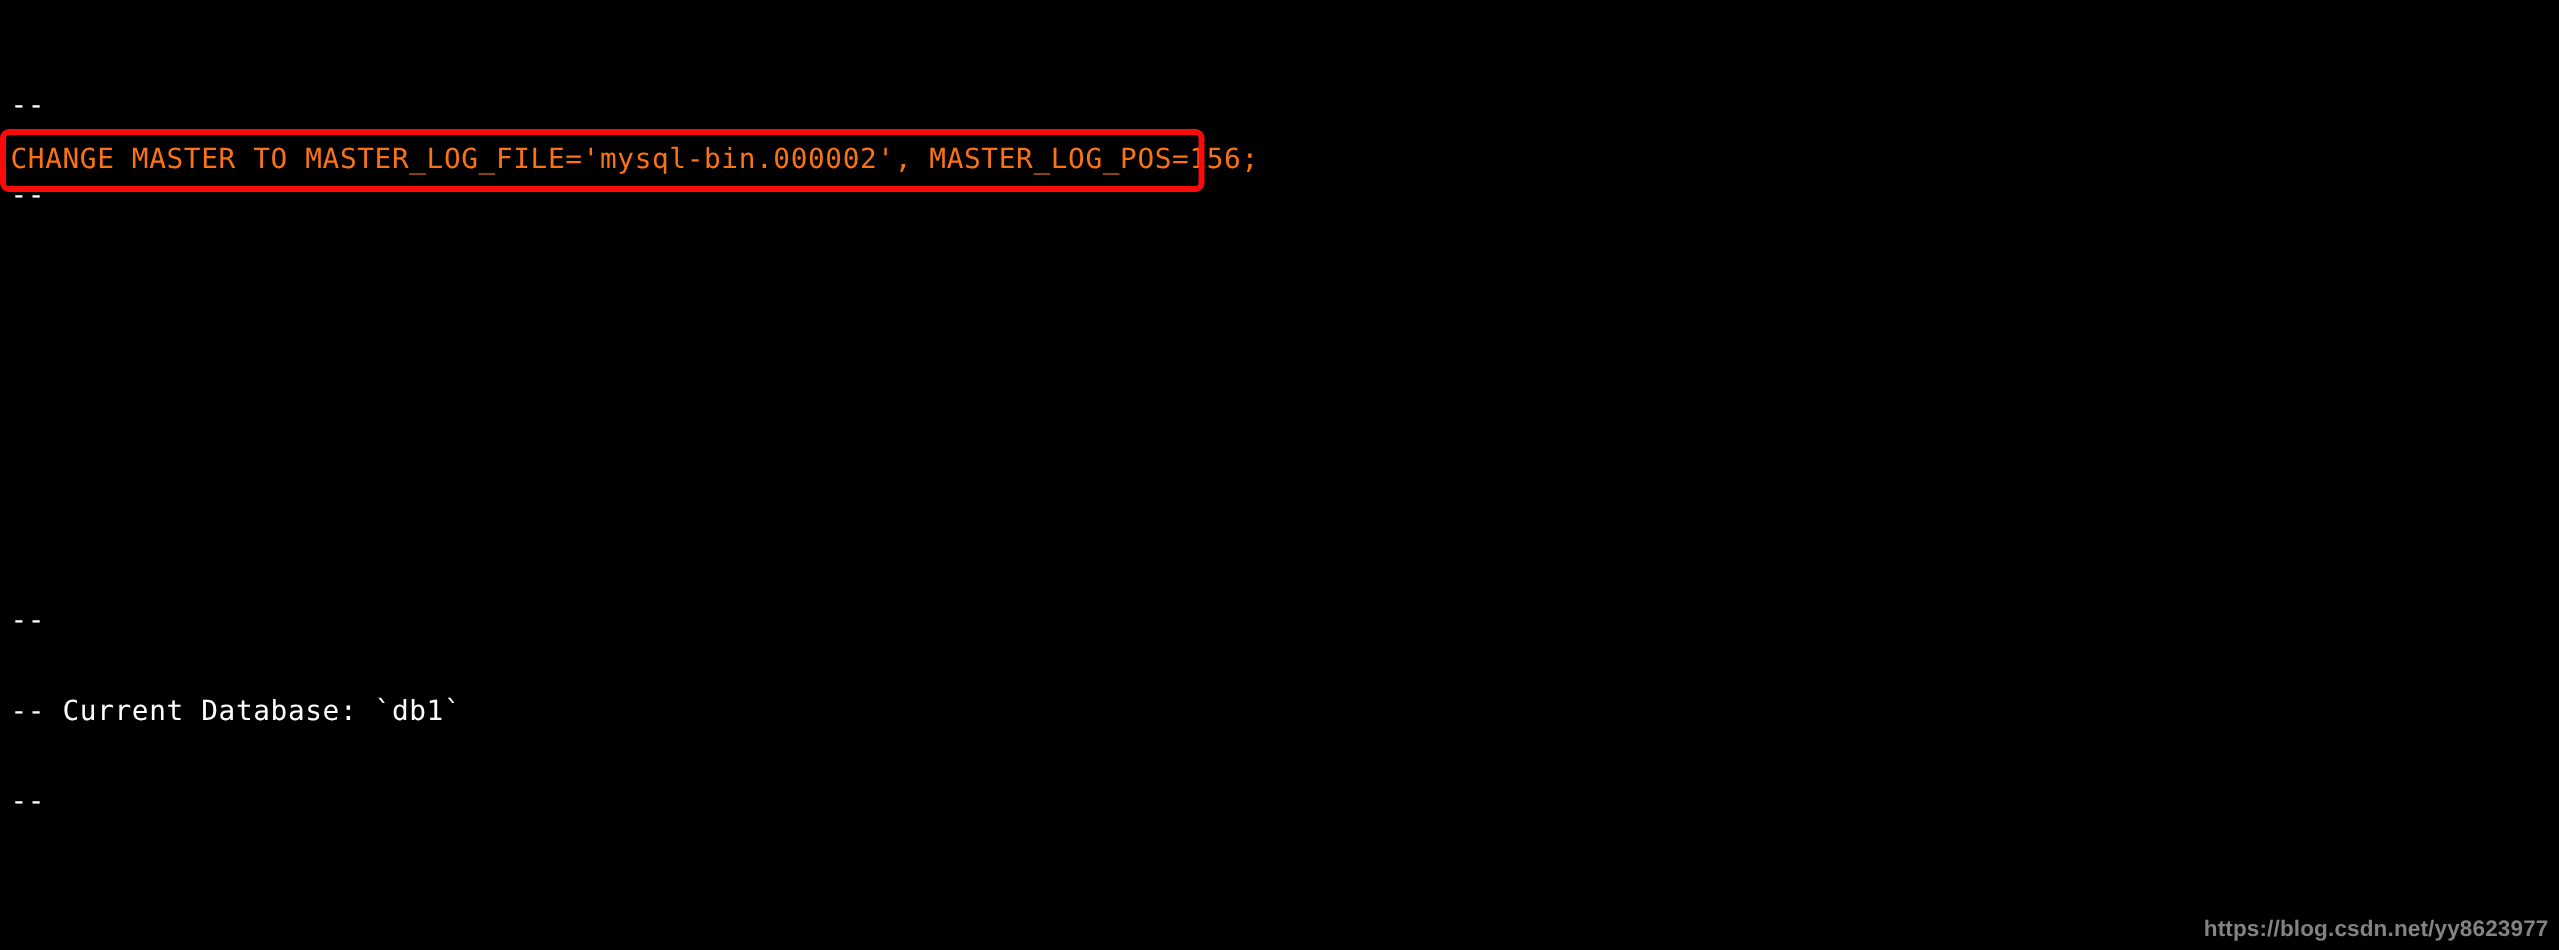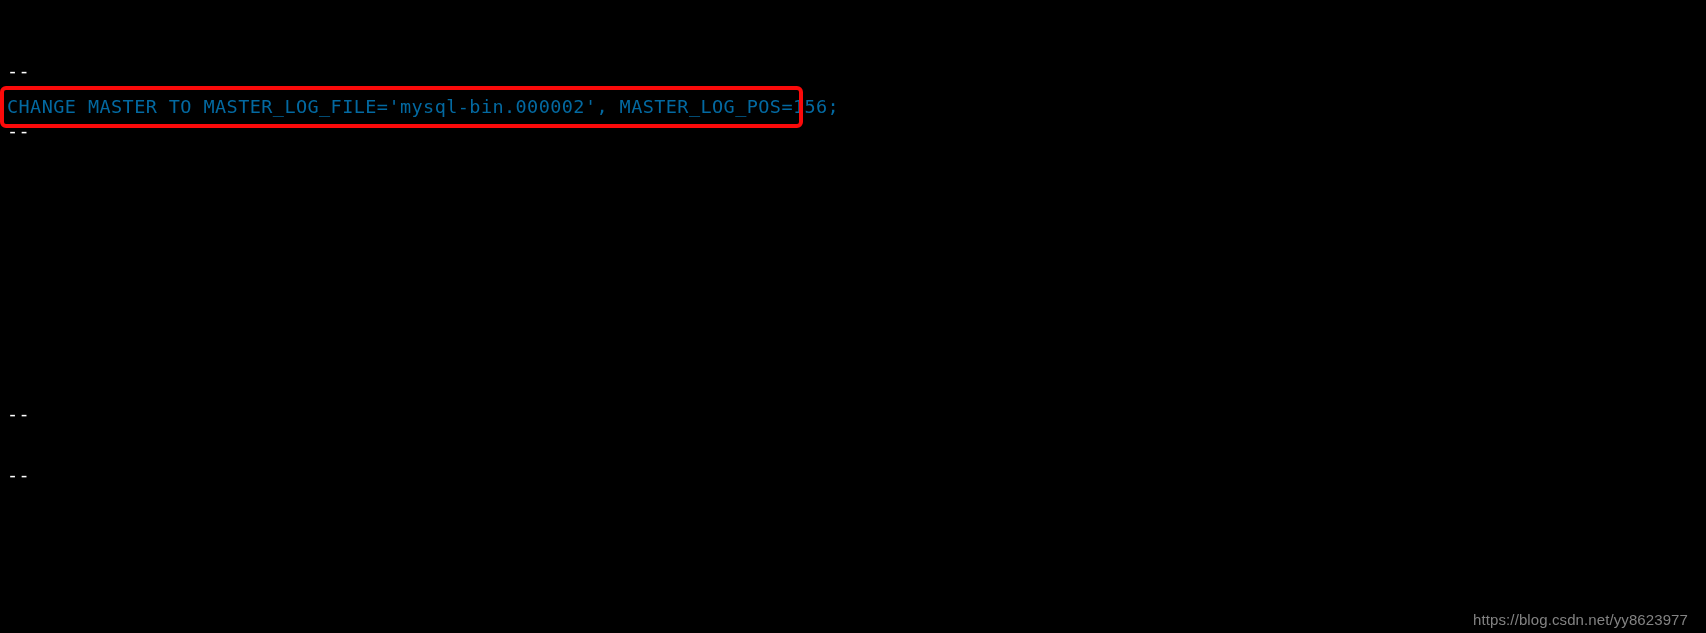--- a/index.html
+++ b/index.html
@@ -58,50 +58,52 @@
     position: absolute;
     left: 0px;
     top: 94px;
     width: 800px;
     height: 26px;
     padding-left: 7px;
     box-sizing: border-box;
     font-size: 18.5px;
     line-height: 26px;
     letter-spacing: 0.42px;
-    color: #0369a1;
+    color: #f97316;
     white-space: pre;
     font-family: "DejaVu Sans Mono", "Liberation Mono", monospace;
   }
   #watermark {
     position: absolute;
-    right: 18px;
+    right: 7px;
     bottom: 5px;
     color: #9a9a9a;
     font-family: "Liberation Sans", sans-serif;
     font-size: 15px;
     letter-spacing: 0.1px;
     opacity: 0.85;
+    font-weight: bold;
   }
 </style>
 </head>
 <body>
 
 <div id="terminal">
 
   <div class="code-area">
 
     <div class="line">--</div>
     <div class="line">--</div>
 
     <div class="line blank"></div>
     <div class="line blank"></div>
     <div class="line blank"></div>
 
     <div class="line">--</div>
+    <div class="line">-- Current Database: `db1`</div>
     <div class="line">--</div>
 
     
 
     
 
     
 
     
 

